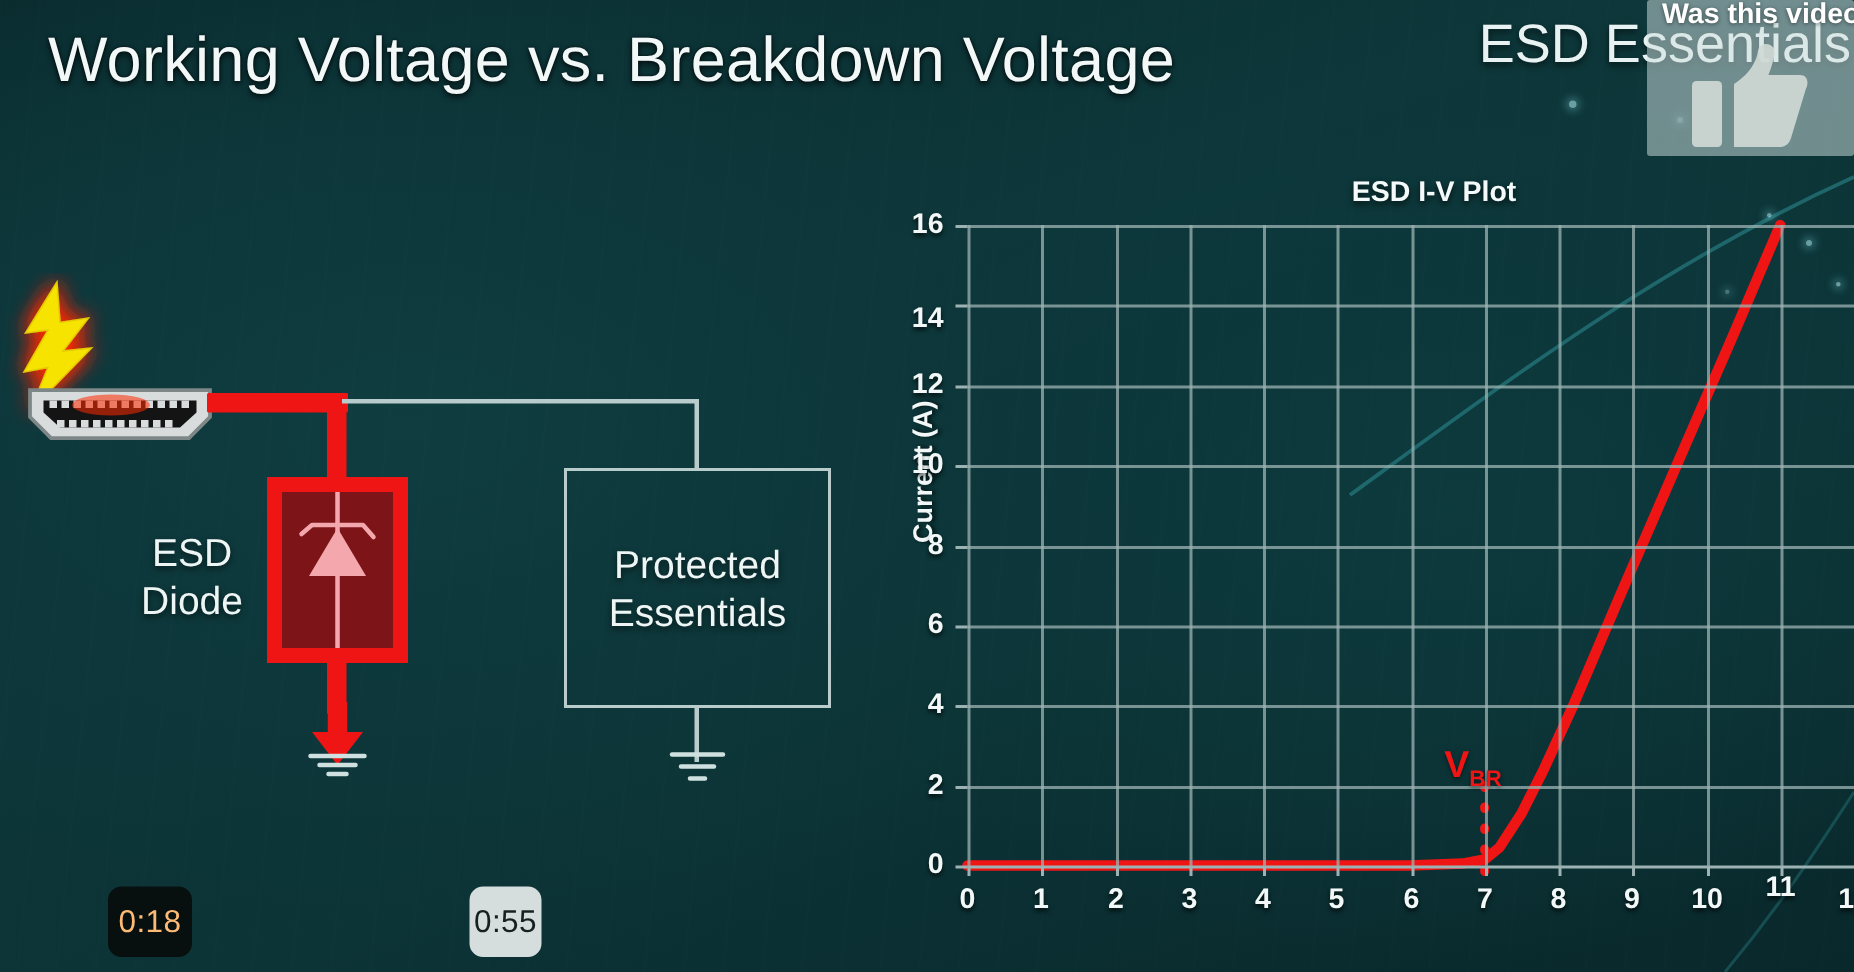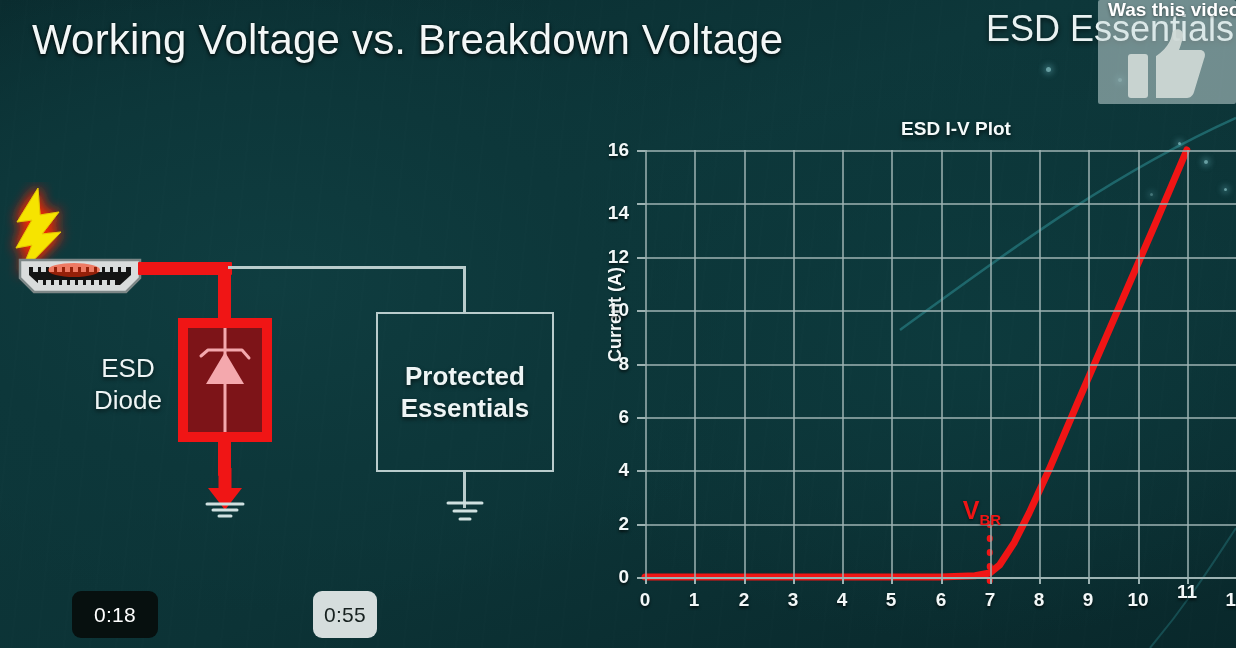--- a/index.html
+++ b/index.html
@@ -59,21 +59,21 @@
     background:#7d1418;border:10px solid #f01515;box-sizing:border-box;
   }
   #esd-label{
     position:absolute;left:84px;top:192px;width:88px;text-align:center;
     color:#eef5f5;font-size:26px;line-height:32px;
     text-shadow:0 2px 4px rgba(0,0,0,.6);
   }
   #prot-box{
     position:absolute;left:376px;top:152px;width:178px;height:160px;
     border:2px solid #b9cccc;box-sizing:border-box;
-    display:flex;align-items:center;justify-content:center;font-weight:bold;
+    display:flex;align-items:center;justify-content:center;
   }
   #prot-label{color:#eef5f5;font-size:26px;line-height:32px;text-align:center;
     text-shadow:0 2px 4px rgba(0,0,0,.6);}
 
   
   #chart{position:absolute;left:576px;top:108px;width:660px;height:540px;}
   #chart-title{
     position:absolute;left:270px;top:10px;width:220px;text-align:center;
     color:#f4fafa;font-size:19px;font-weight:700;
     text-shadow:0 2px 4px rgba(0,0,0,.7);
@@ -101,23 +101,23 @@
     text-shadow:0 1px 3px rgba(0,0,0,.5);white-space:nowrap;
   }
   #vbr sub{font-size:15px;}
 
   
   .ts{
     position:absolute;border-radius:9px;display:flex;
     align-items:center;justify-content:center;
     font-size:21px;letter-spacing:.3px;
   }
-  #ts-current{left:72px;top:591px;width:86px;height:47px;
-    background:#07100f;color:#ffffff;}
-  #ts-total{left:313px;top:591px;width:64px;height:47px;
+  #ts-current{left:72px;top:591px;width:56px;height:47px;
+    background:#07100f;color:#fdba74;}
+  #ts-total{left:313px;top:591px;width:48px;height:47px;
     background:#d5dddd;color:#16201f;align-items:center;}
 </style>
 </head>
 <body>
 
 <div id="stage">
 
   <div class="streaks"></div>
 
   <svg class="teal-arc" width="1236" height="648" viewBox="0 0 1236 648">

